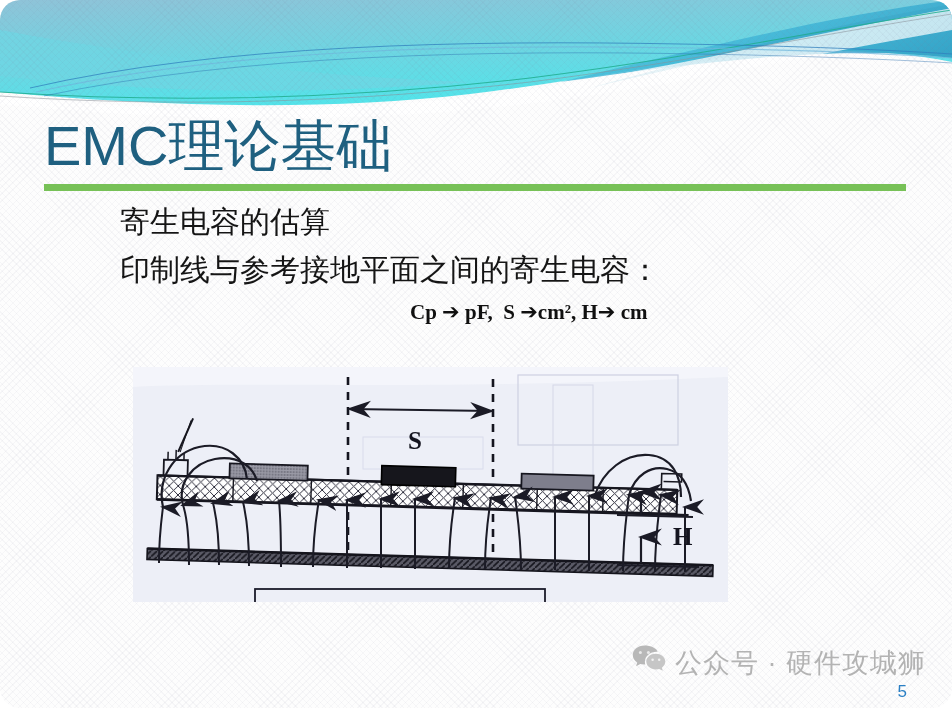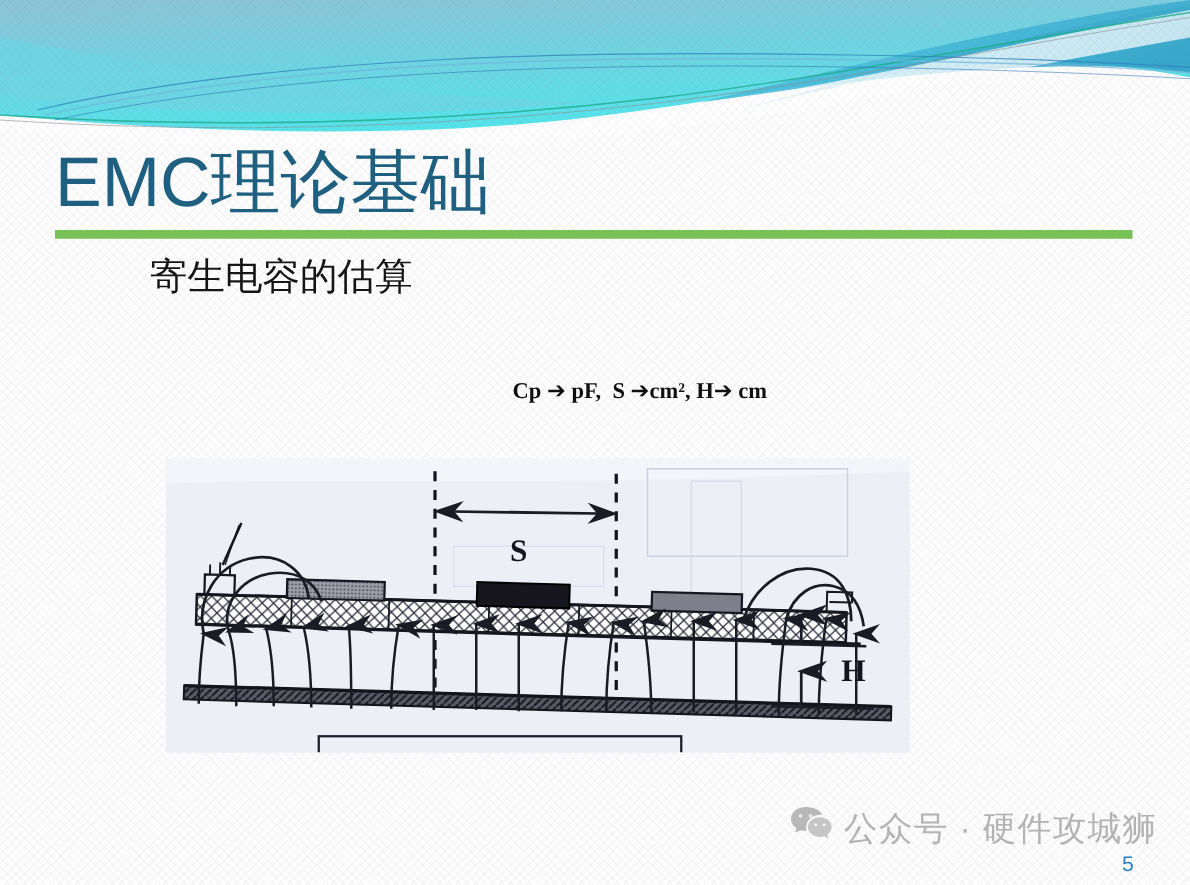--- a/index.html
+++ b/index.html
@@ -8,20 +8,21 @@
     background:#ffffff;
     font-family:"Liberation Serif", serif;
     overflow:hidden;
     position:relative;
   }
   .slide{
     position:absolute;inset:0;
     width:952px;height:708px;
     overflow:hidden;
     background:#fdfdfd;
+    border-radius:20px;
   }
   
   .texture{
     position:absolute;inset:0;
     pointer-events:none;
     background-image:
       repeating-linear-gradient(45deg, rgba(120,120,150,0.055) 0 1px, rgba(0,0,0,0) 1px 5px),
       repeating-linear-gradient(-45deg, rgba(120,120,150,0.055) 0 1px, rgba(0,0,0,0) 1px 5px);
     z-index:5;
   }
@@ -90,21 +91,21 @@
     vertical-align:sub;
     position:relative;
     top:5px;
     left:-2px;
   }
   .units{
     position:absolute;
     left:410px;top:299px;
     font-family:"Liberation Serif", serif;
     font-weight:bold;
-    font-size:18px;
+    font-size:21px;
     line-height:26px;
     color:#101010;
     white-space:nowrap;
     z-index:6;
   }
   .units .arw{font-family:"DejaVu Sans", sans-serif;font-weight:bold;}
 
   
   .figure{
     position:absolute;
@@ -190,20 +191,21 @@
       <path d="M30,88 C220,44 470,40 680,44 C800,46 890,50 952,54" fill="none" stroke="#2f7fbe" stroke-width="1" opacity="0.75"></path>
       <path d="M36,92 C230,48 480,44 690,48 C808,50 896,54 952,58" fill="none" stroke="#6fb6dd" stroke-width="1.2" opacity="0.7"></path>
       <path d="M44,96 C240,54 490,50 700,54 C815,56 900,60 952,63" fill="none" stroke="#2a6fae" stroke-width="0.8" opacity="0.55"></path>
     </svg>
   </div>
 
   <div class="title">EMC理论基础</div>
   <div class="title-rule"></div>
 
   <div class="body-line1">寄生电容的估算</div>
+  <div class="body-line2">印制线与参考接地平面之间的寄生电容：</div>
 
 
   <div class="units">
     <span>Cp</span>
     <span class="arw">➔</span>
     <span>pF</span><span>,&nbsp;</span>
     <span>S</span>
     <span class="arw">➔</span><span>cm²</span><span>,</span>
     <span>H</span><span class="arw">➔</span>
     <span>cm</span>

